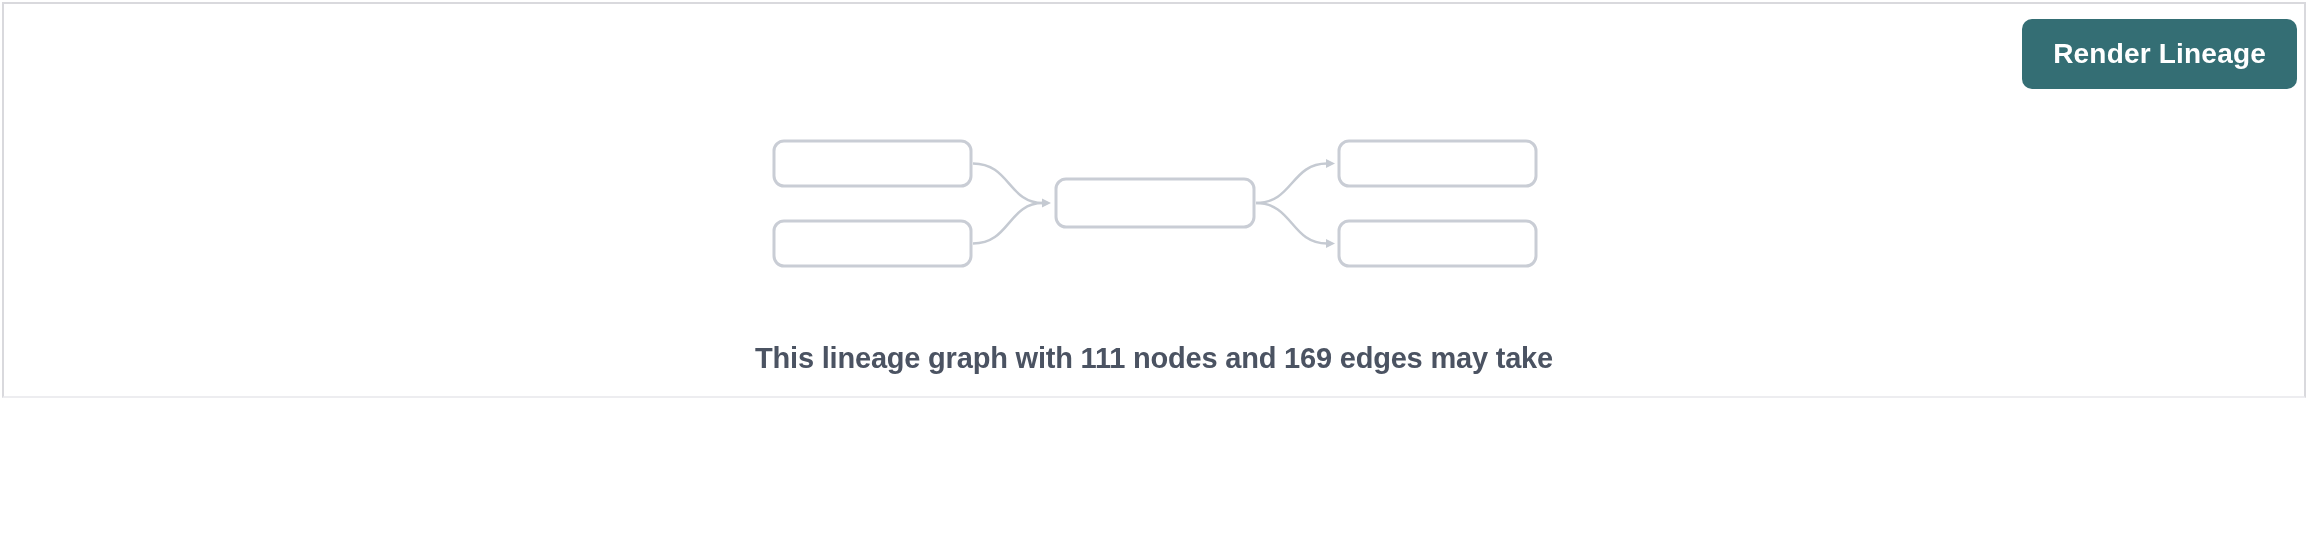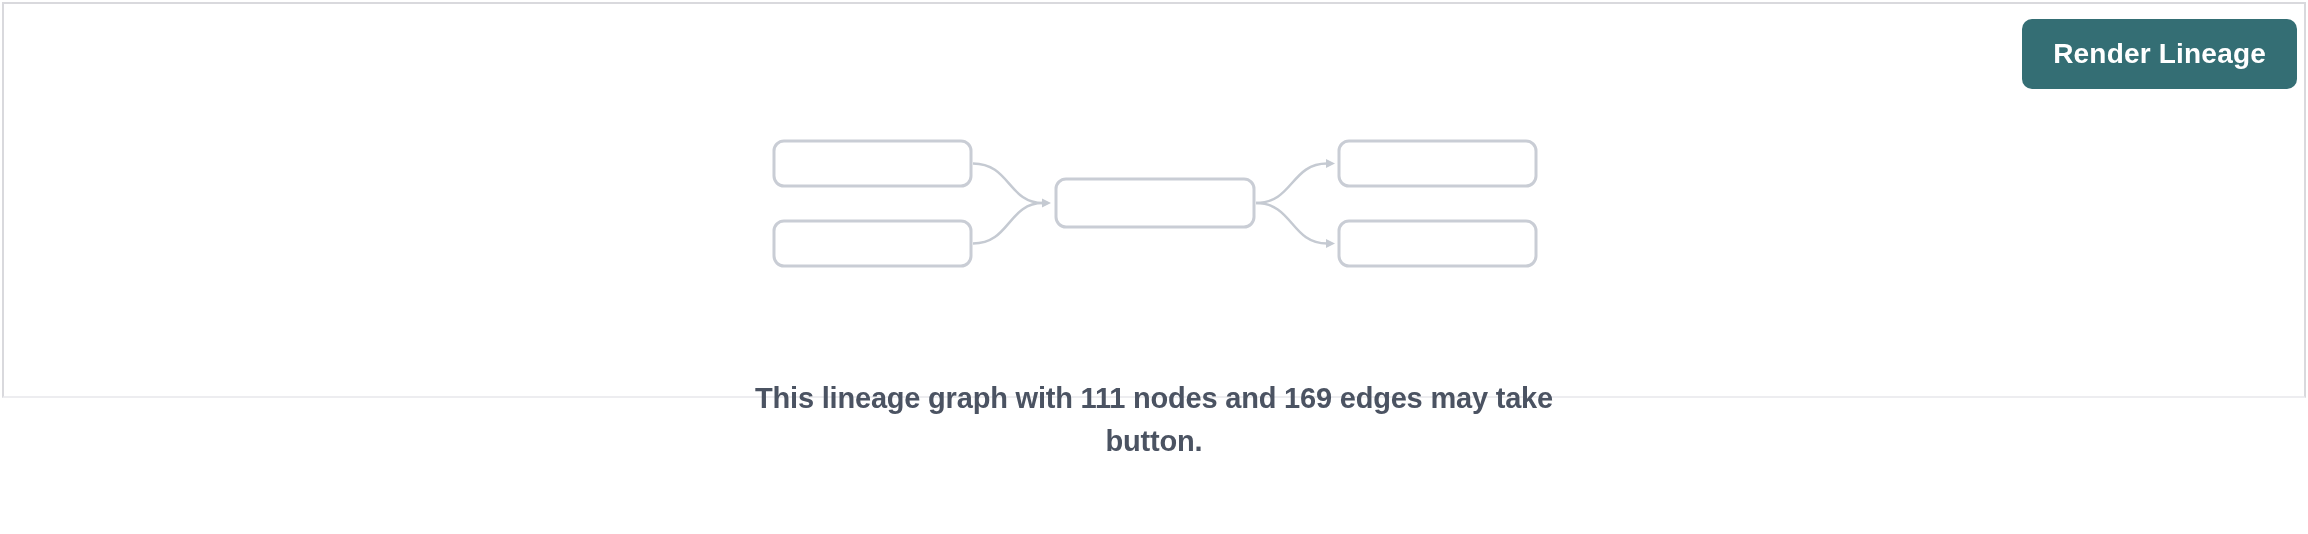--- a/index.html
+++ b/index.html
@@ -69,21 +69,20 @@
   .render-message {
     position: absolute;
     top: 337px; left: 0;
     width: 100%;
     text-align: center;
     color: var(--message-text);
     font-size: 29px;
     font-weight: 700;
     line-height: 43px;
     letter-spacing: -0.2px;
-    margin-top: 40px;
   }
 </style>
 </head>
 <body>
 
 <div class="canvas">
 
   <div class="panel-frame"></div>
 
   <button class="render-btn">Render Lineage</button>
@@ -102,16 +101,15 @@
 
     <rect class="placeholder-node" x="9" y="8" width="197" height="45" rx="10"></rect>
     <rect class="placeholder-node" x="9" y="88" width="197" height="45" rx="10"></rect>
     <rect class="placeholder-node" x="291" y="46" width="198" height="48" rx="10"></rect>
     <rect class="placeholder-node" x="574" y="8" width="197" height="45" rx="10"></rect>
     <rect class="placeholder-node" x="574" y="88" width="197" height="45" rx="10"></rect>
   </svg>
 
   <div class="render-message">
     <div>This lineage graph with 111 nodes and 169 edges may take</div>
-    <div>button.</div>
   </div>
 
 </div>
 
 </body></html>

